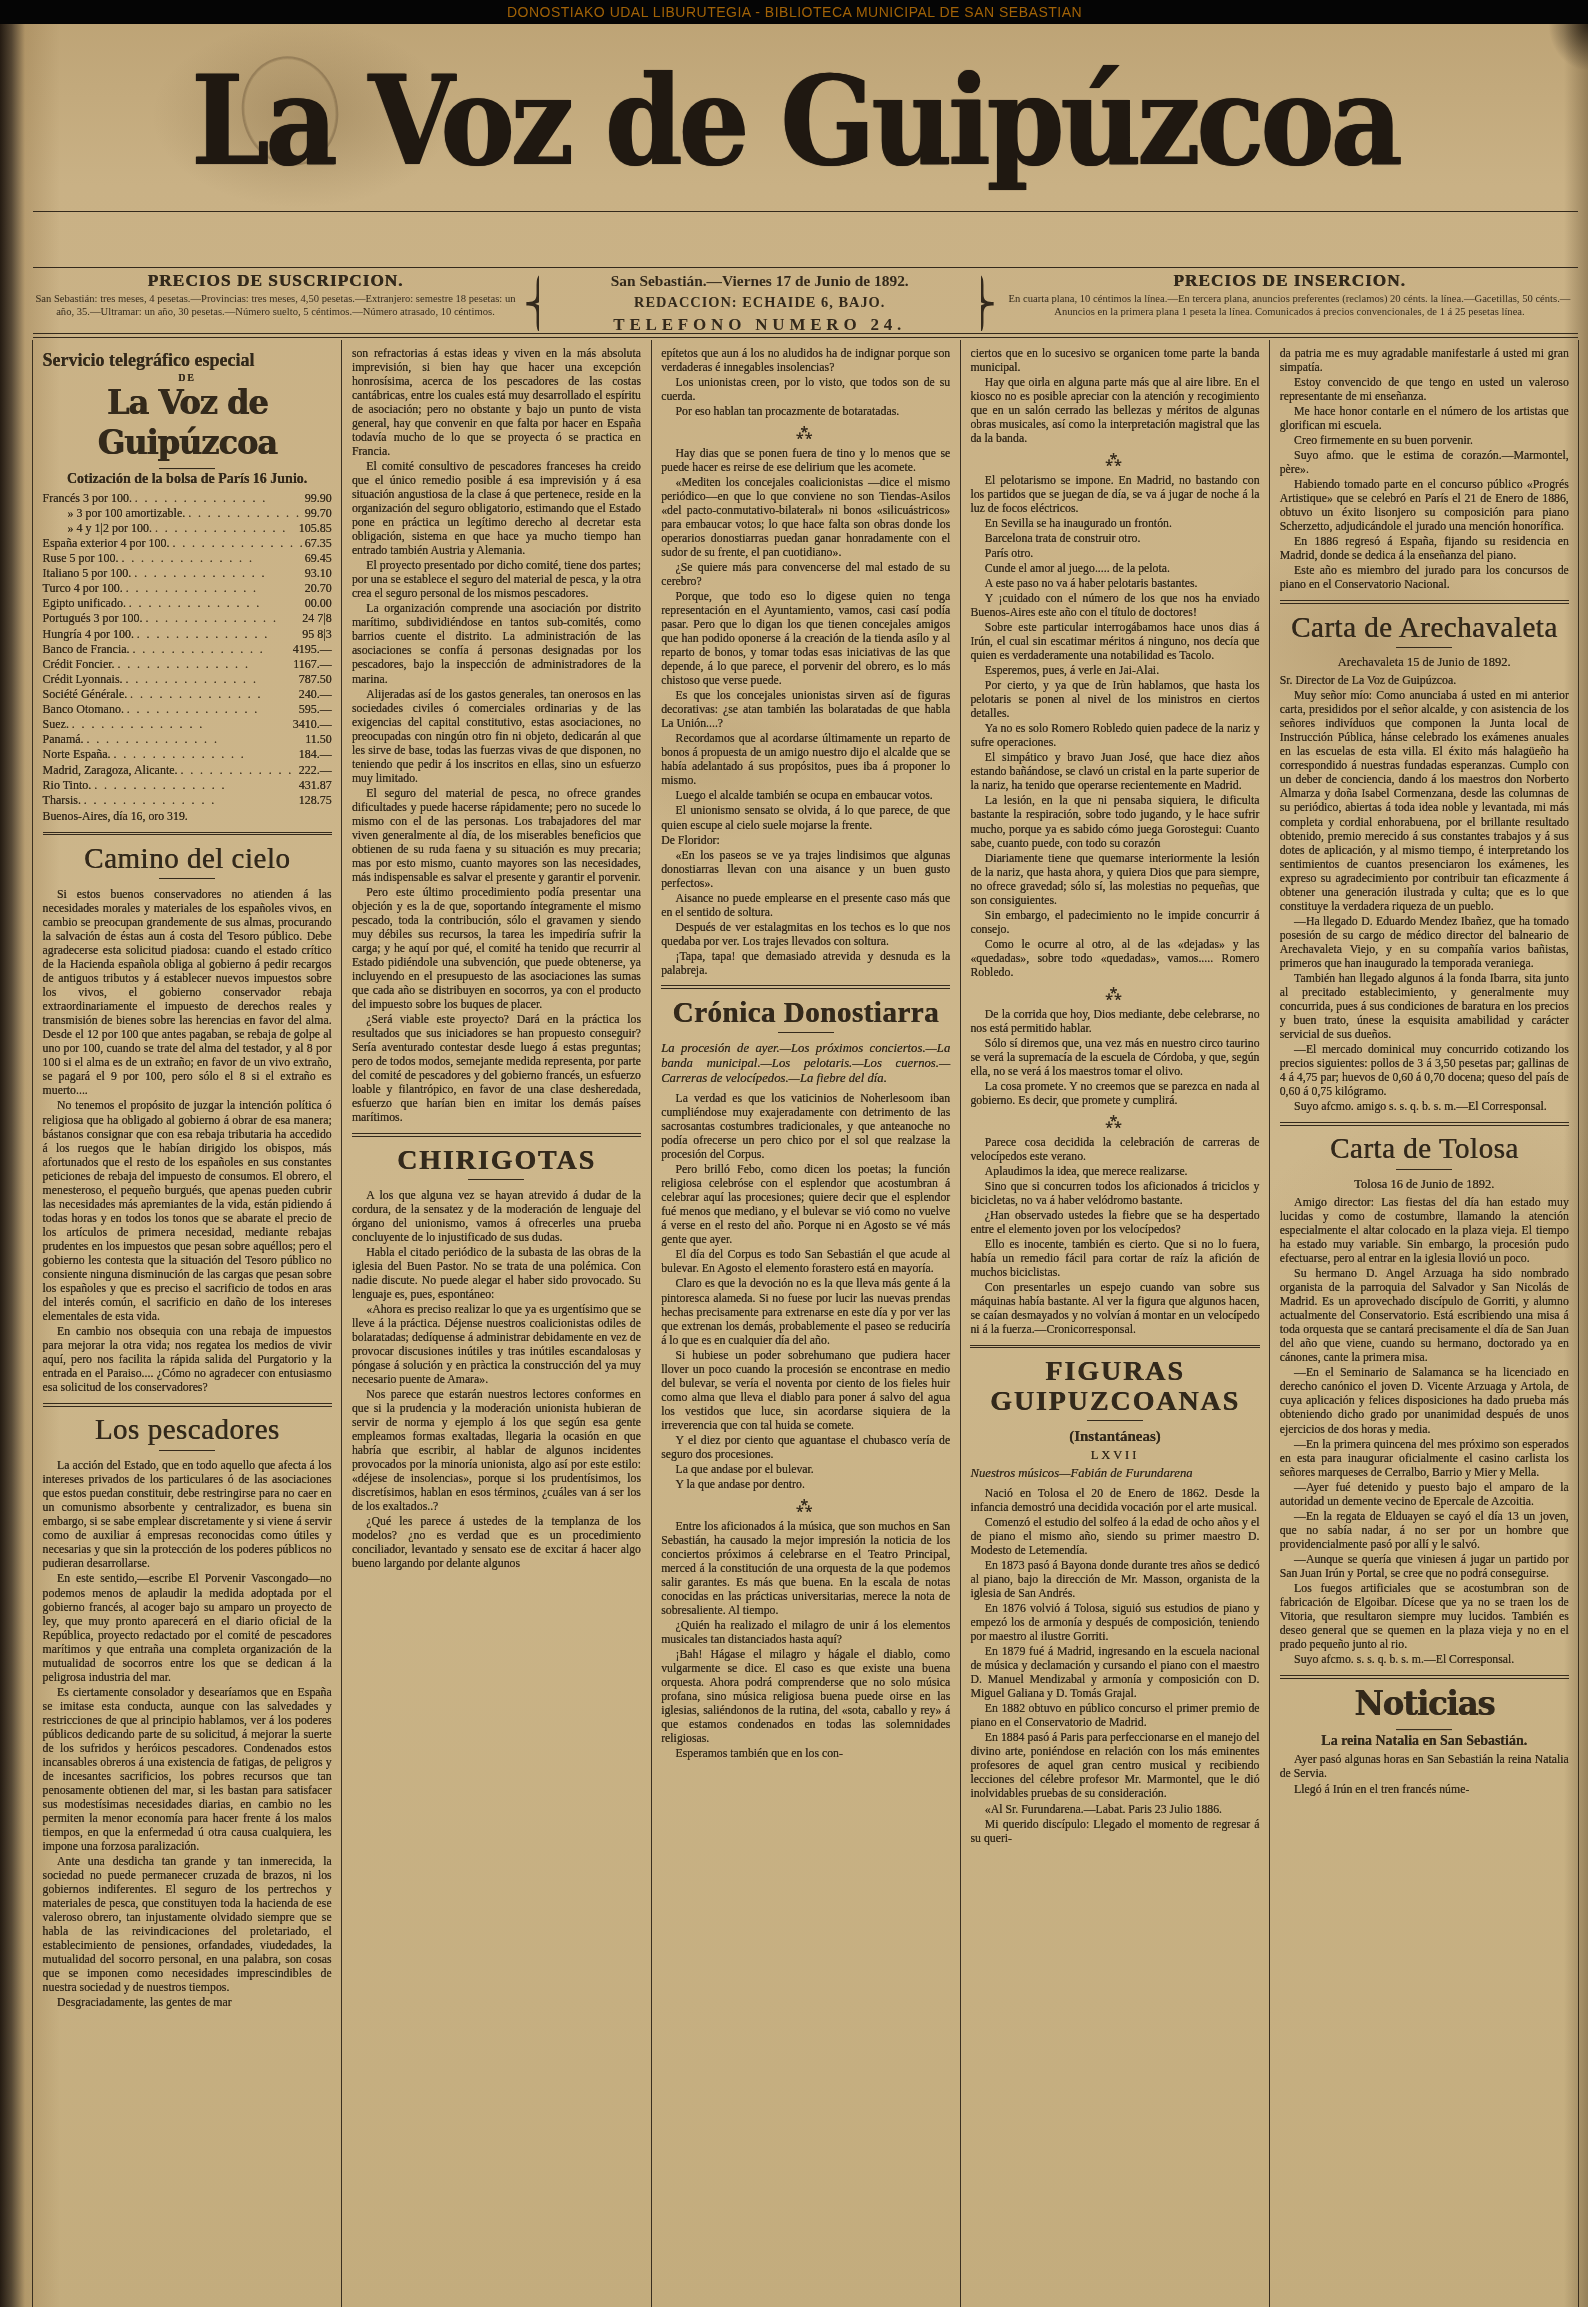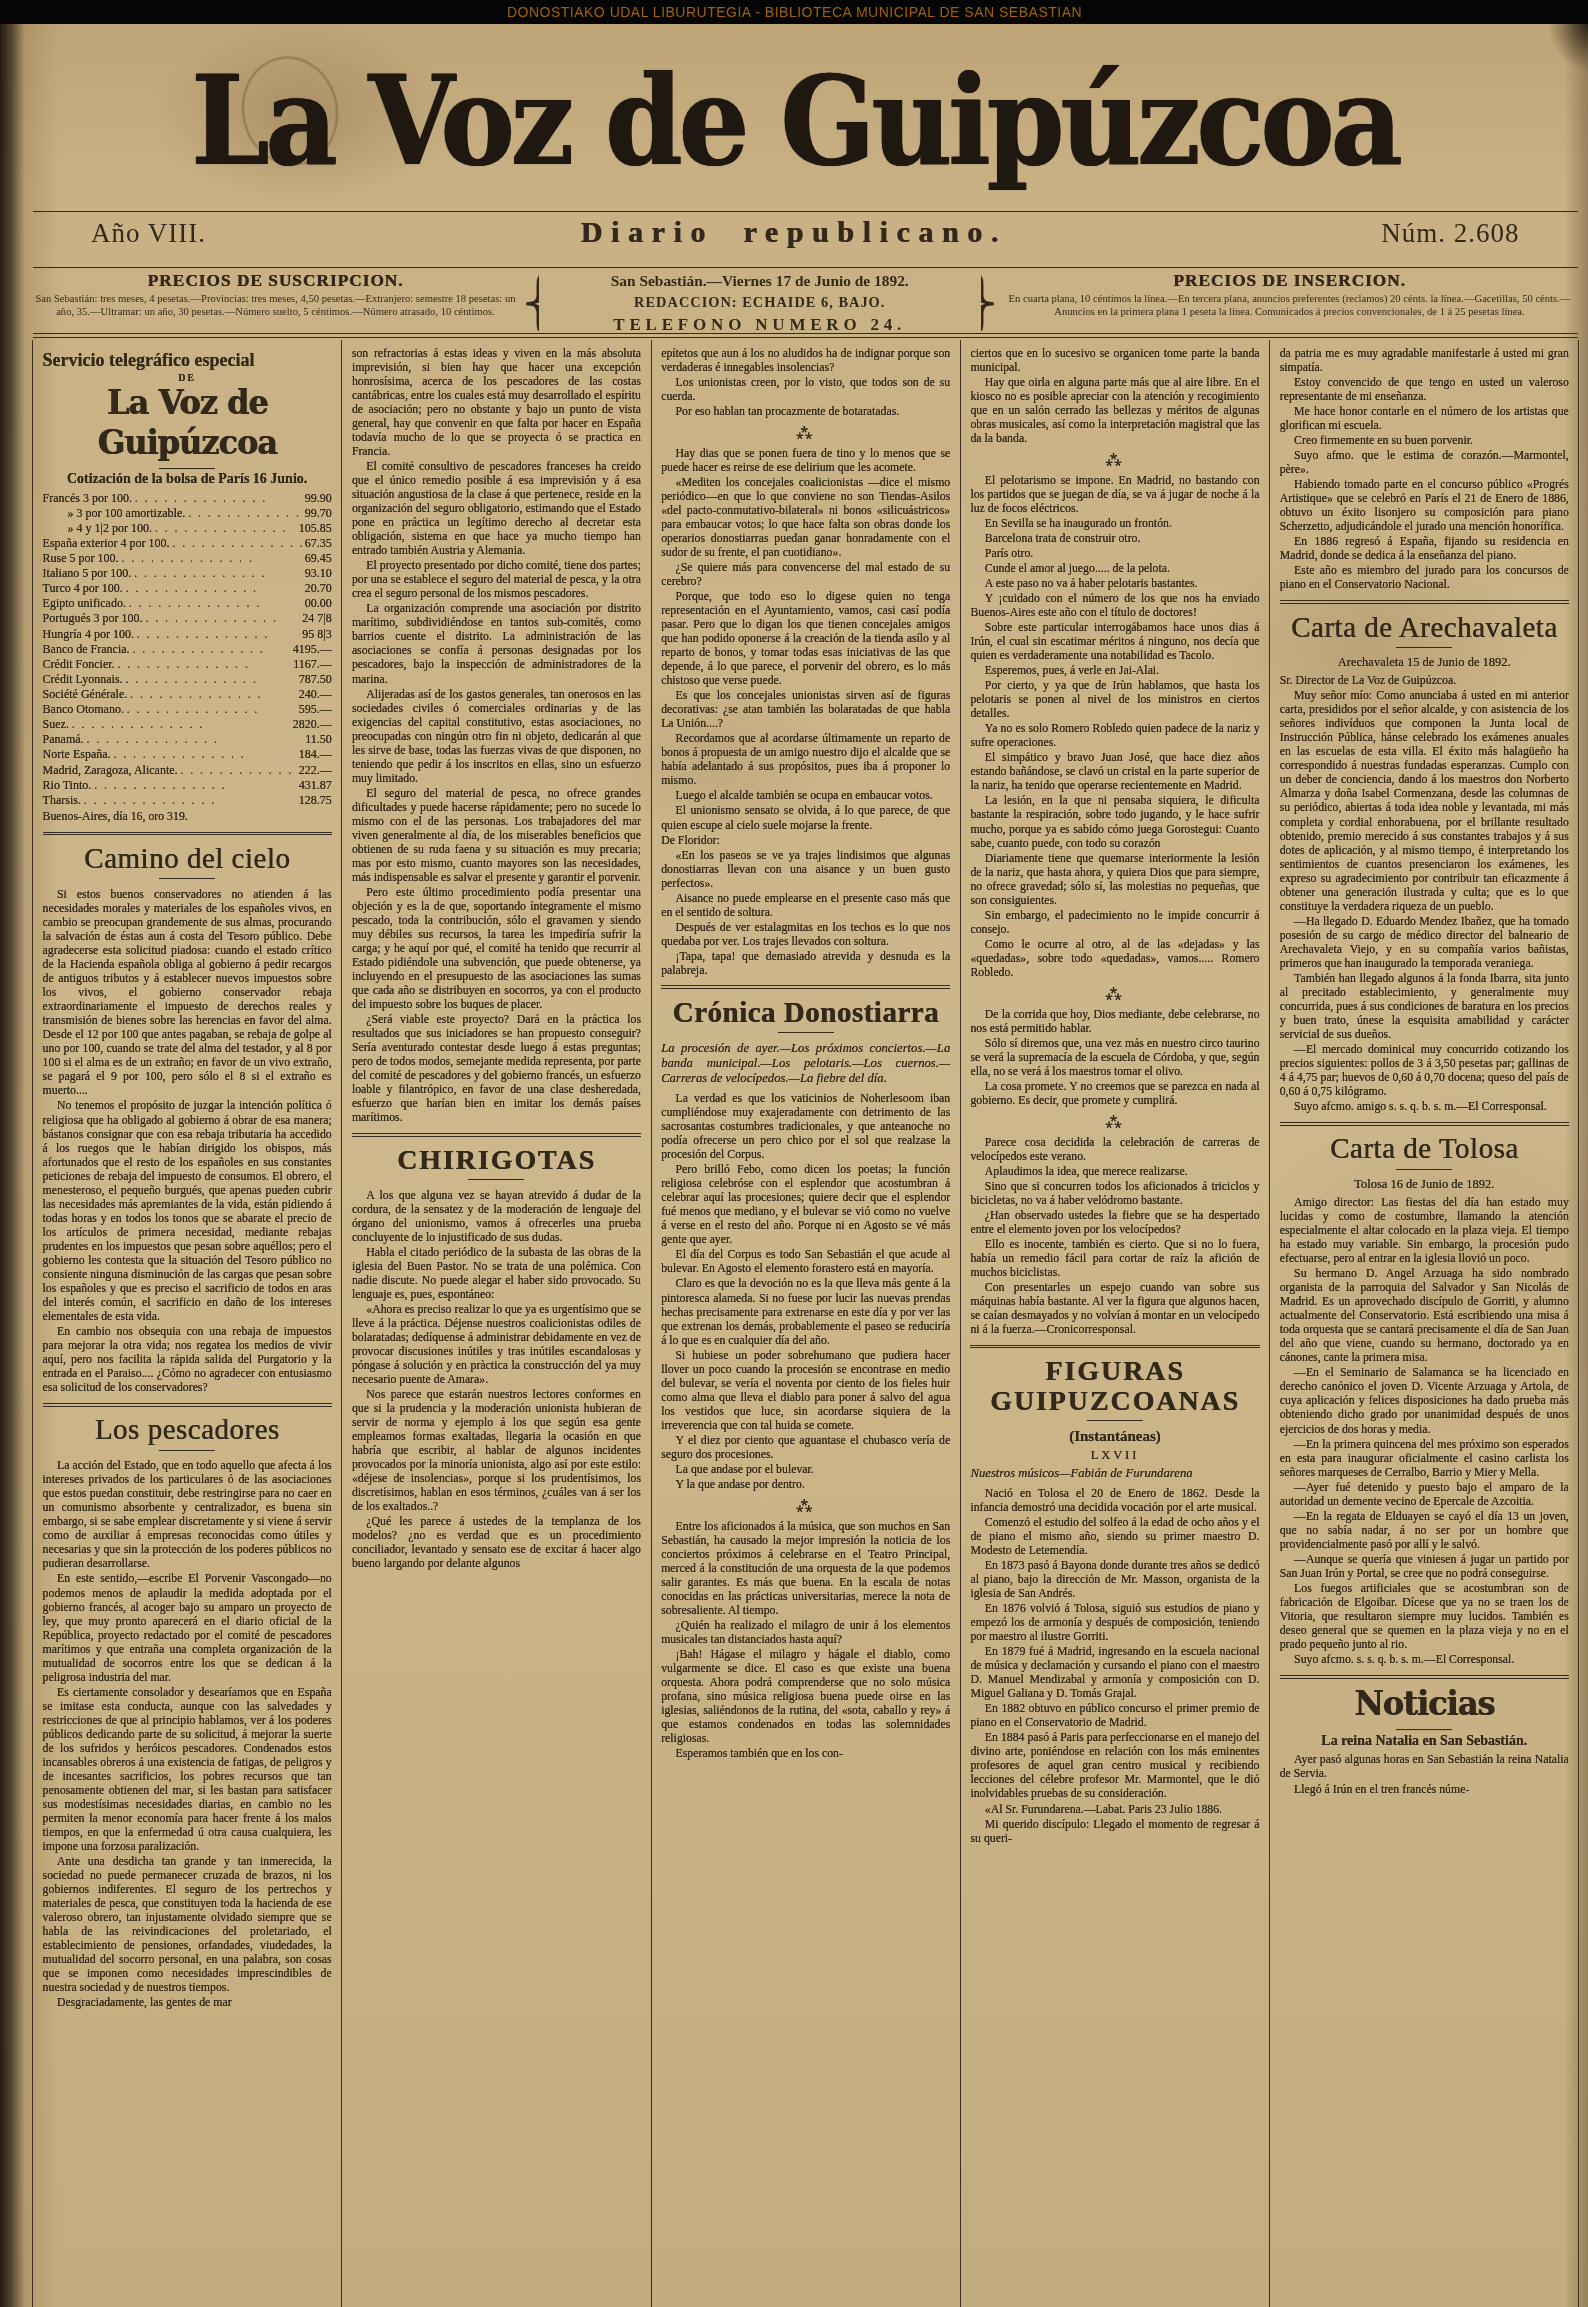--- a/index.html
+++ b/index.html
@@ -98,25 +98,20 @@
 <div class="page">
   <div class="banner">
     <span>DONOSTIAKO UDAL LIBURUTEGIA - BIBLIOTECA MUNICIPAL DE SAN SEBASTIAN</span>
   </div>
   <div class="corner-shadow"></div>
   <div class="stamp"></div>
 
   <div class="masthead">La Voz de Guipúzcoa</div>
 
   <div class="rule-a" style="top:211px"></div>
-  <div class="headrow">
-    <span class="anio">Año VIII.</span>
-    <span class="subtitle">Diario republicano.</span>
-    <span class="num">Núm. 2.608</span>
-  </div>
   <div class="rule-a" style="top:267px"></div>
 
   <div class="infobar">
     <div class="info-sec info-left">
       <div class="info-title">PRECIOS DE SUSCRIPCION.</div>
       <div class="info-body">San Sebastián: tres meses, 4 pesetas.—Provincias: tres meses, 4,50 pesetas.—Extranjero: semestre 18 pesetas: un año, 35.—Ultramar: un año, 30 pesetas.—Número suelto, 5 céntimos.—Número atrasado, 10 céntimos.</div>
     </div>
     <div class="brace">{</div>
     <div class="info-sec info-mid">
       <div class="mid-l1">San Sebastián.—Viernes 17 de Junio de 1892.</div>
@@ -209,21 +204,21 @@
           <span class="val">240.—</span>
         </div>
         <div class="qrow">
           <span class="lbl">Banco Otomano.</span>
           <span class="leader"></span>
           <span class="val">595.—</span>
         </div>
         <div class="qrow">
           <span class="lbl">Suez.</span>
           <span class="leader"></span>
-          <span class="val">2820.—</span>
+          <span class="val">3410.—</span>
         </div>
         <div class="qrow">
           <span class="lbl">Panamá.</span>
           <span class="leader"></span>
           <span class="val">11.50</span>
         </div>
         <div class="qrow">
           <span class="lbl">Norte España.</span>
           <span class="leader"></span>
           <span class="val">184.—</span>

